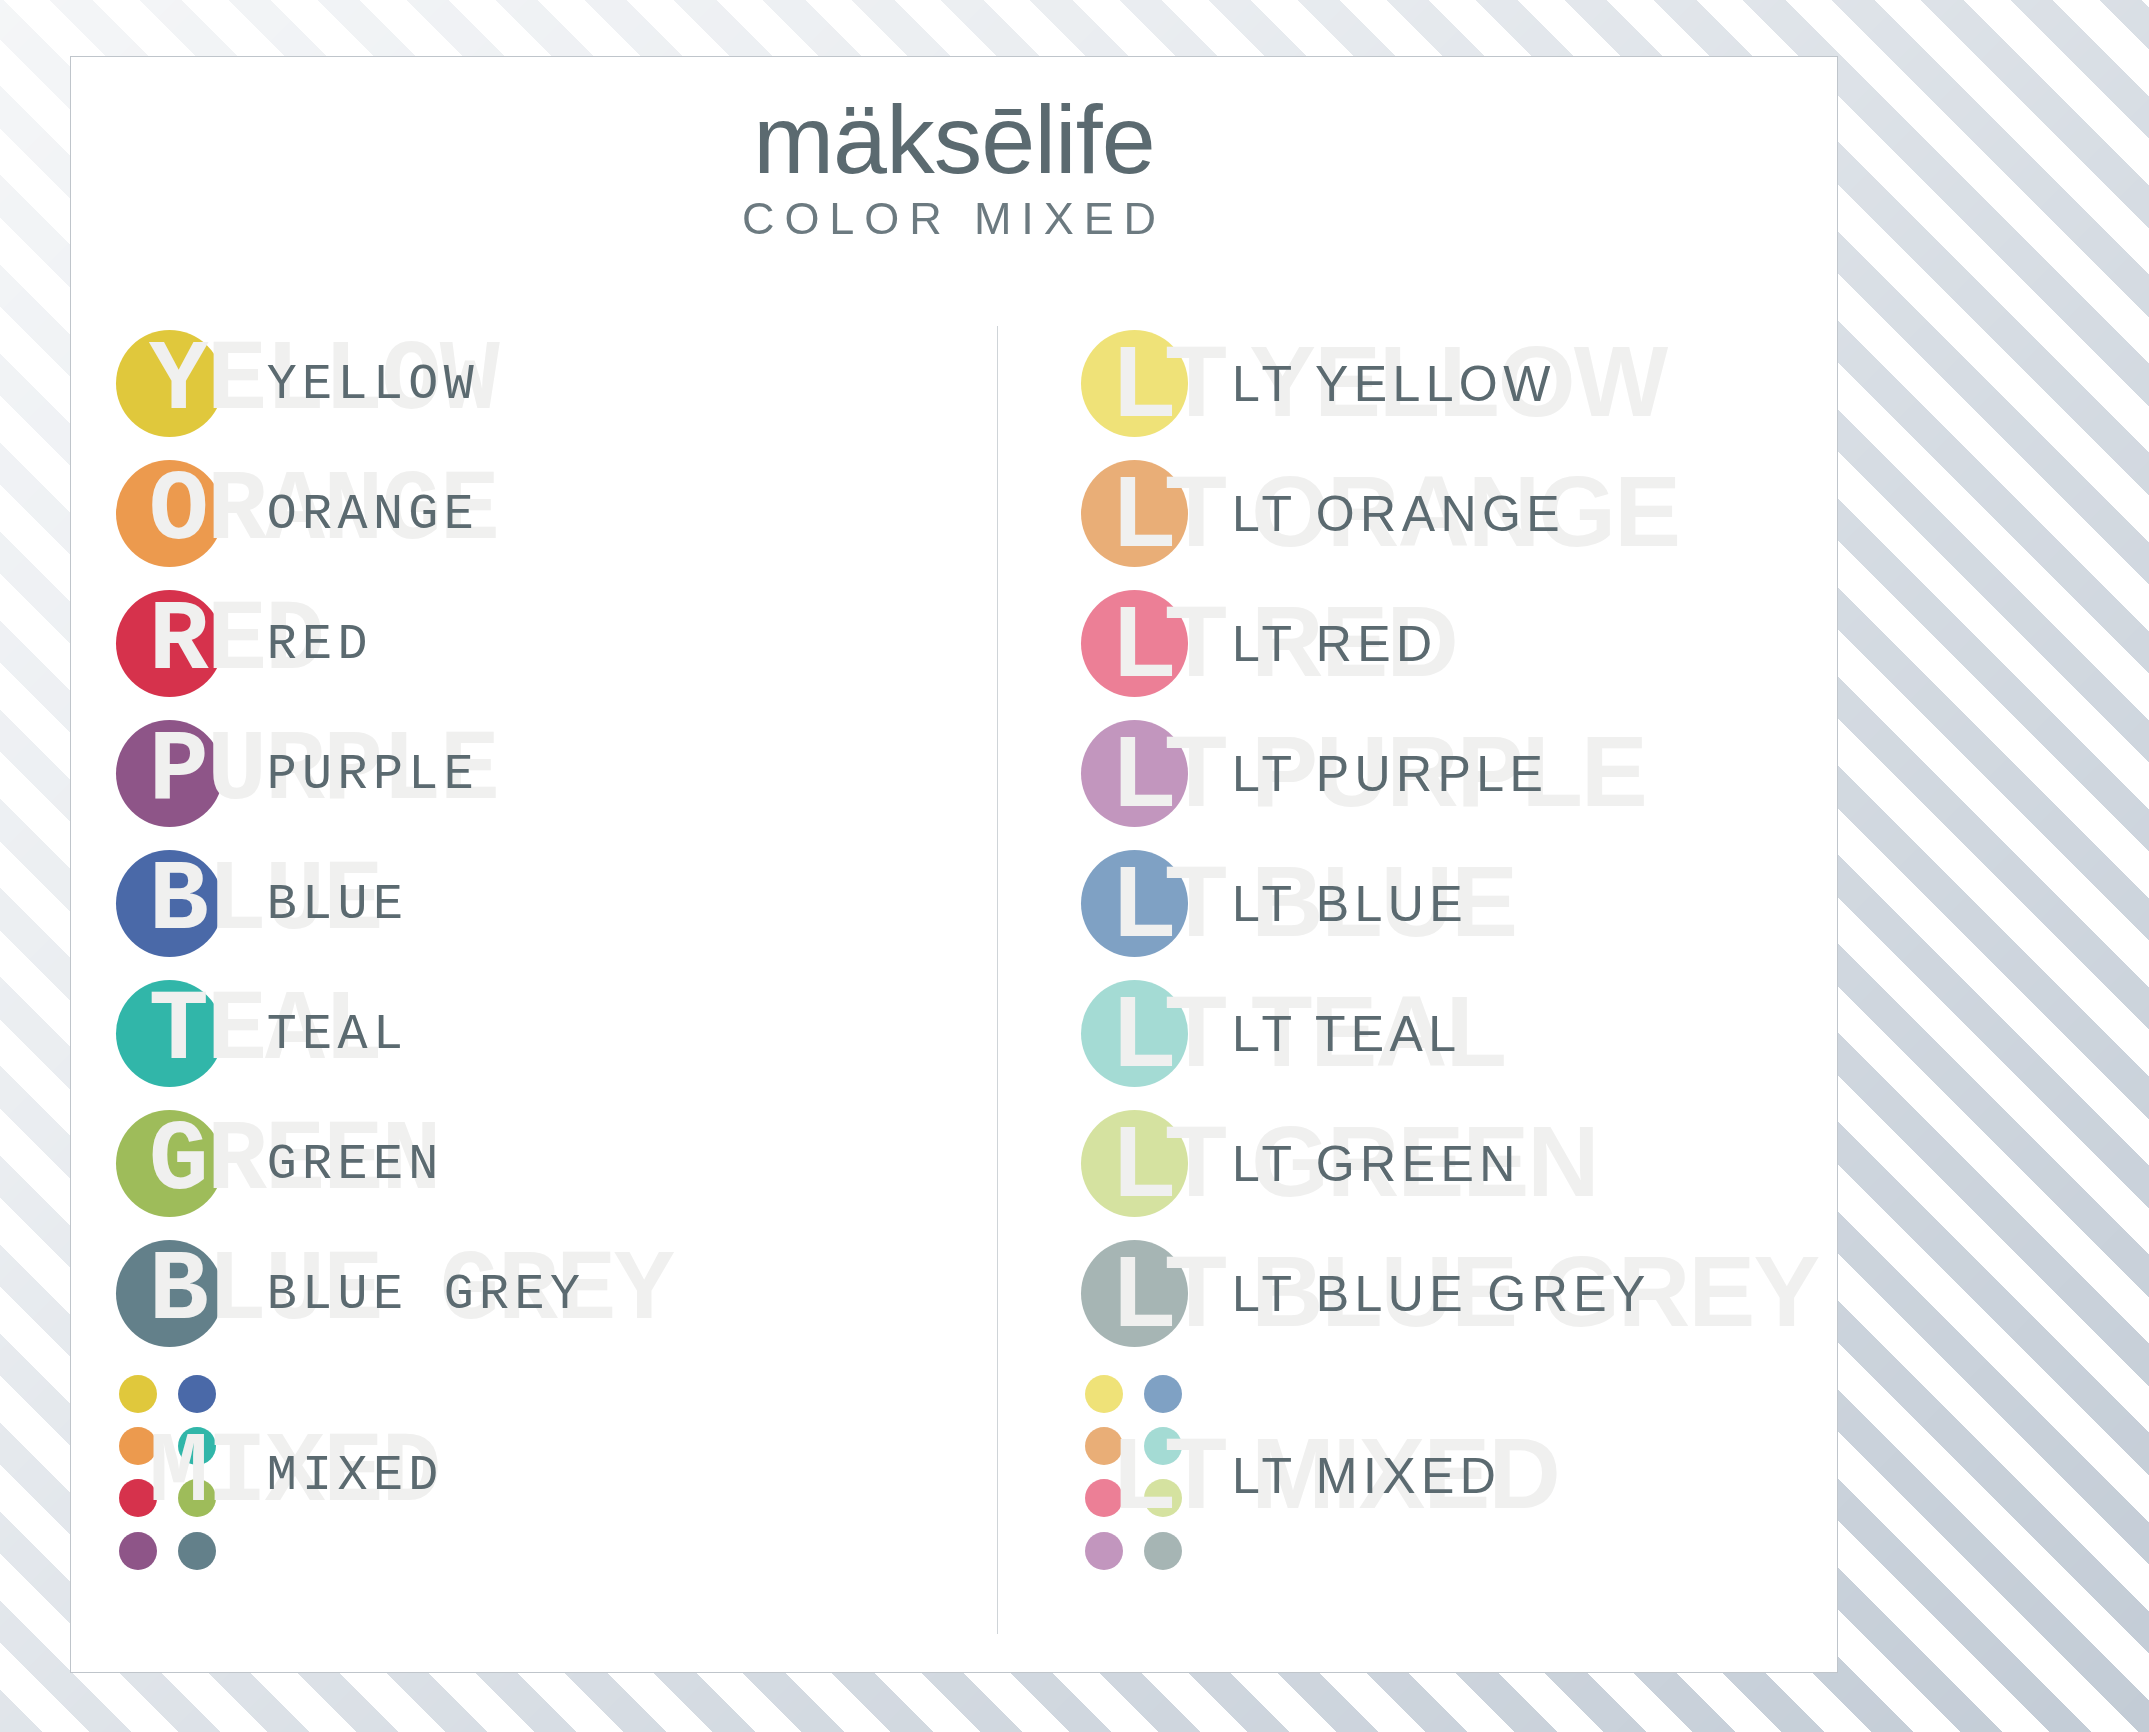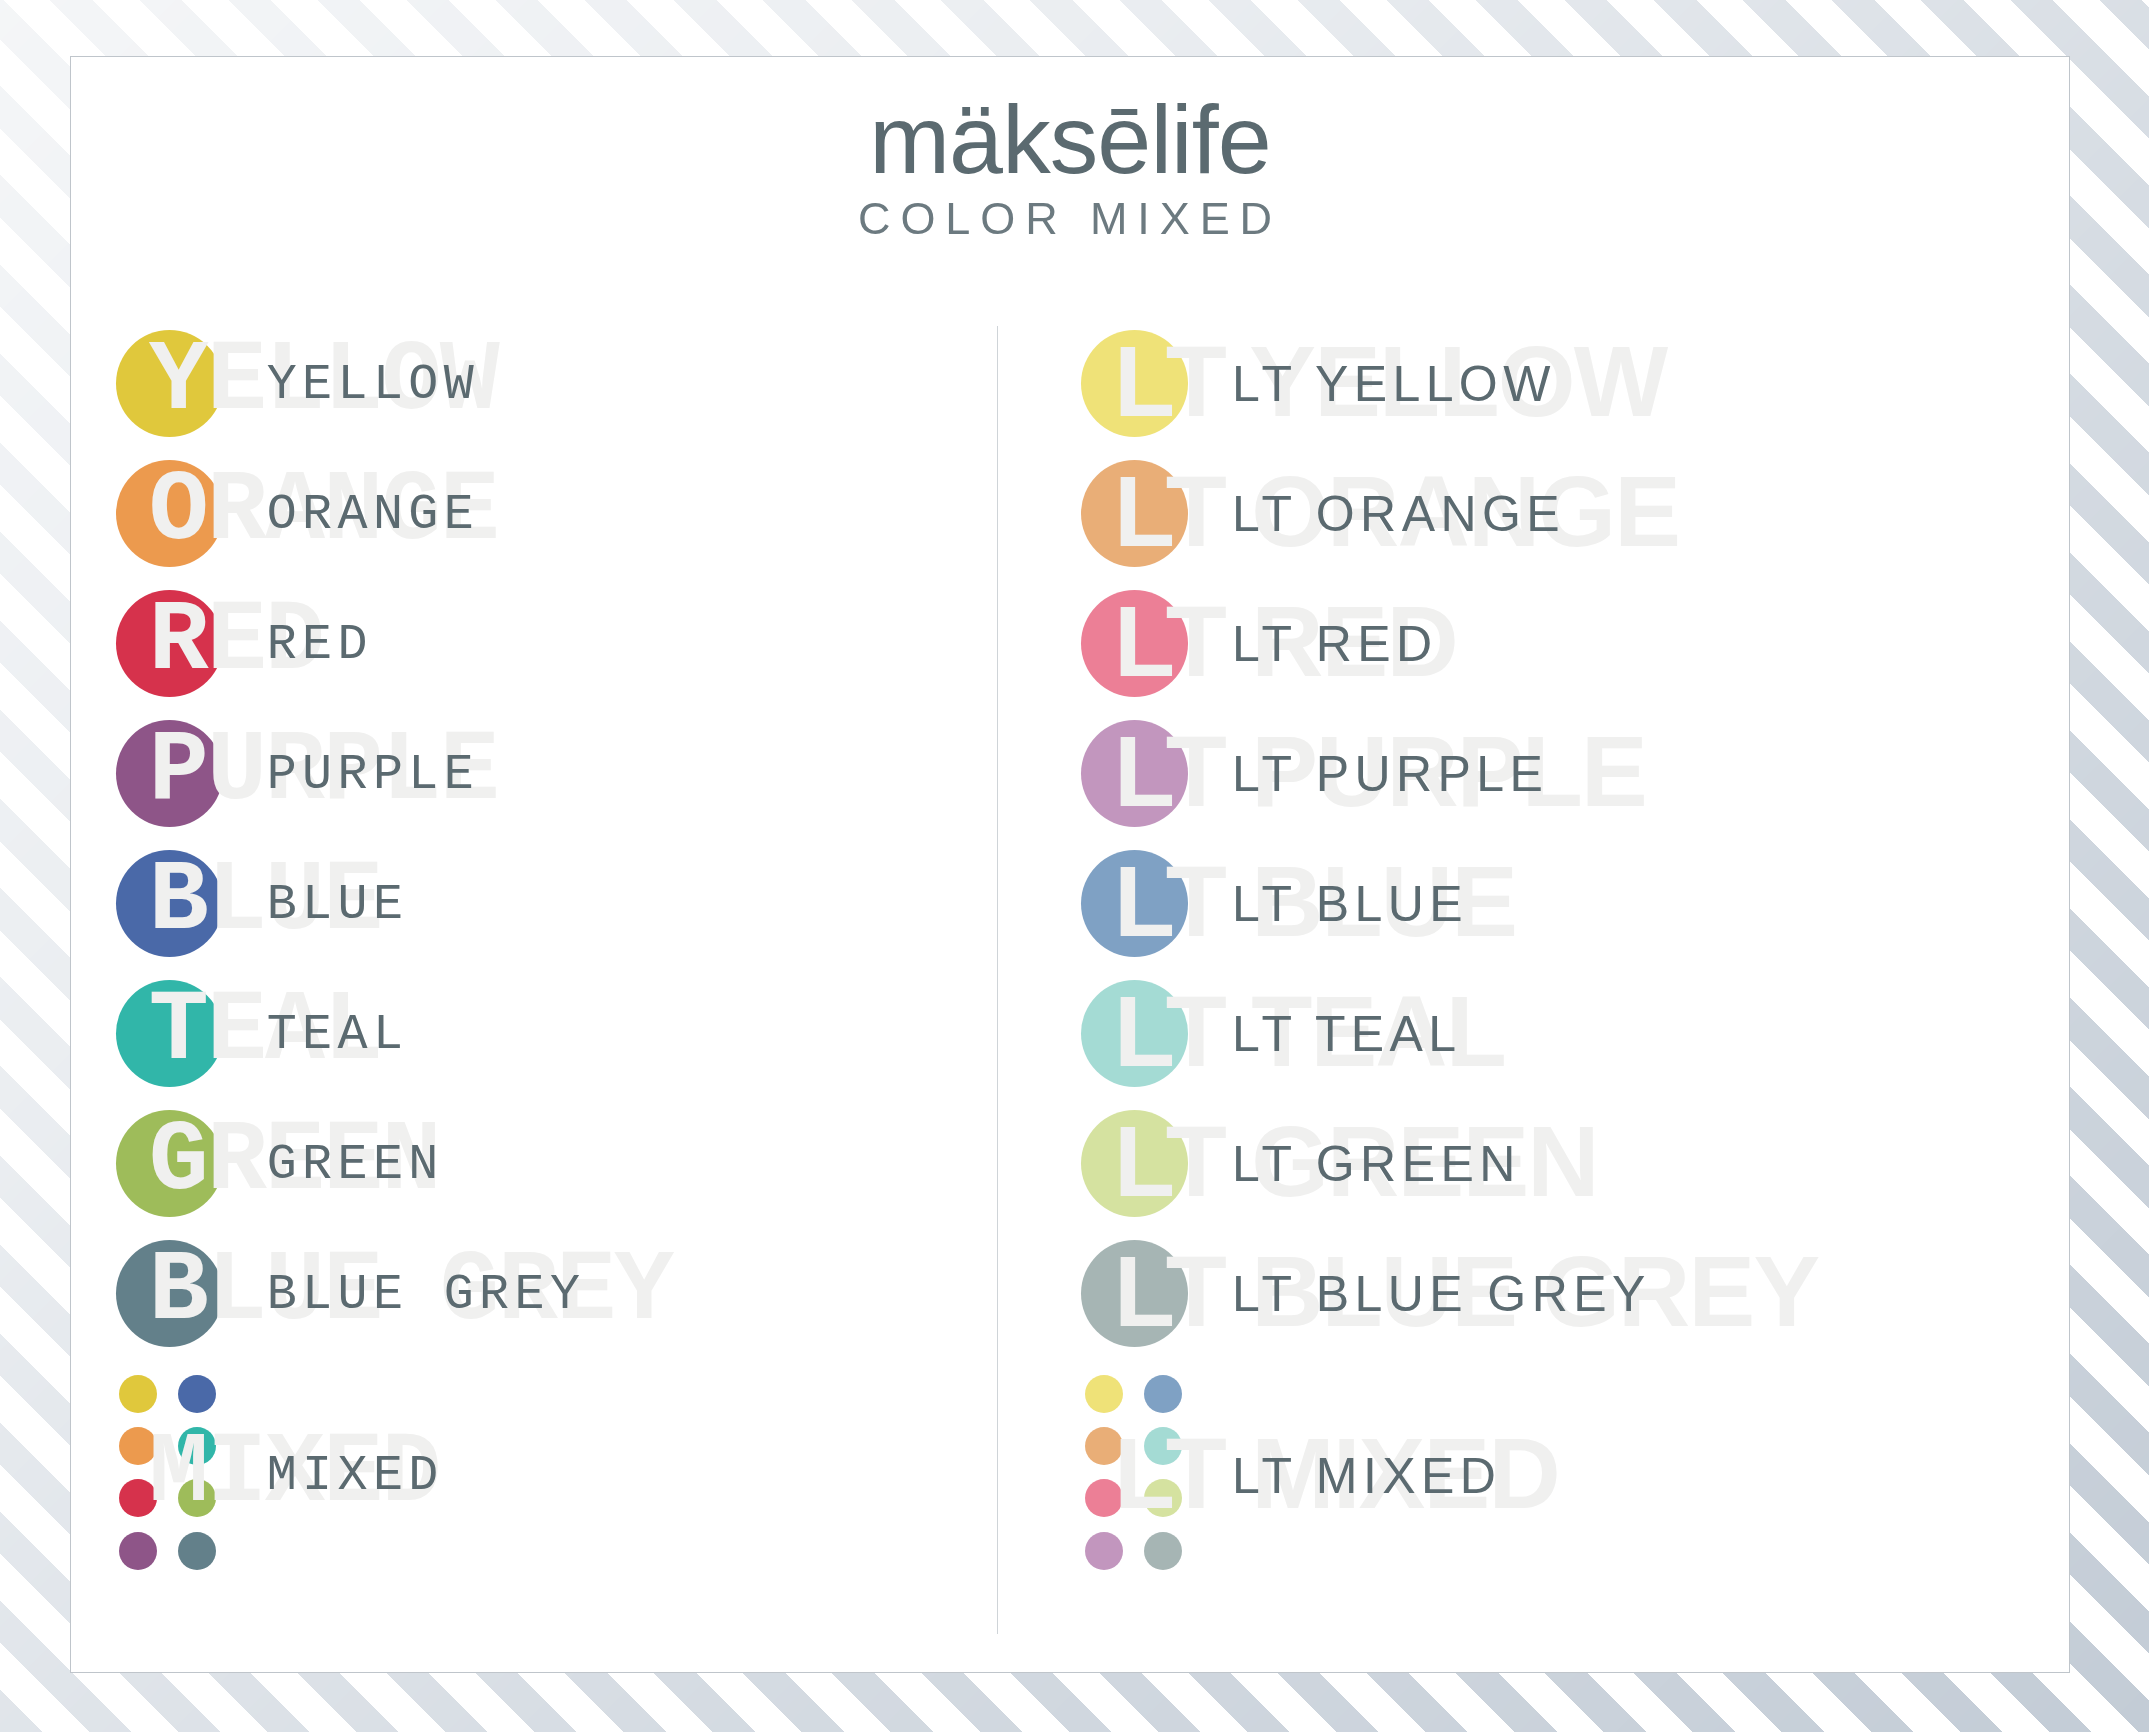--- a/index.html
+++ b/index.html
@@ -22,21 +22,21 @@
       #c3ccd6 0px, #c3ccd6 30px,
       #ffffff 30px, #ffffff 63px);
     -webkit-mask-image:linear-gradient(135deg, rgba(0,0,0,0.18) 0%, rgba(0,0,0,0.35) 30%, rgba(0,0,0,0.7) 62%, rgba(0,0,0,1) 100%);
             mask-image:linear-gradient(135deg, rgba(0,0,0,0.18) 0%, rgba(0,0,0,0.35) 30%, rgba(0,0,0,0.7) 62%, rgba(0,0,0,1) 100%);
   }
 
   
   #card{
     position:absolute;
     left:70px; top:56px;
-    width:2000px; height:1617px;
+    width:1768px; height:1617px;
     background:#ffffff;
     border:1.3px solid #bfc5cb;
   }
 
   
   #header{
     position:absolute; left:0; right:0; top:32px;
     text-align:center;
   }
   #brand{

